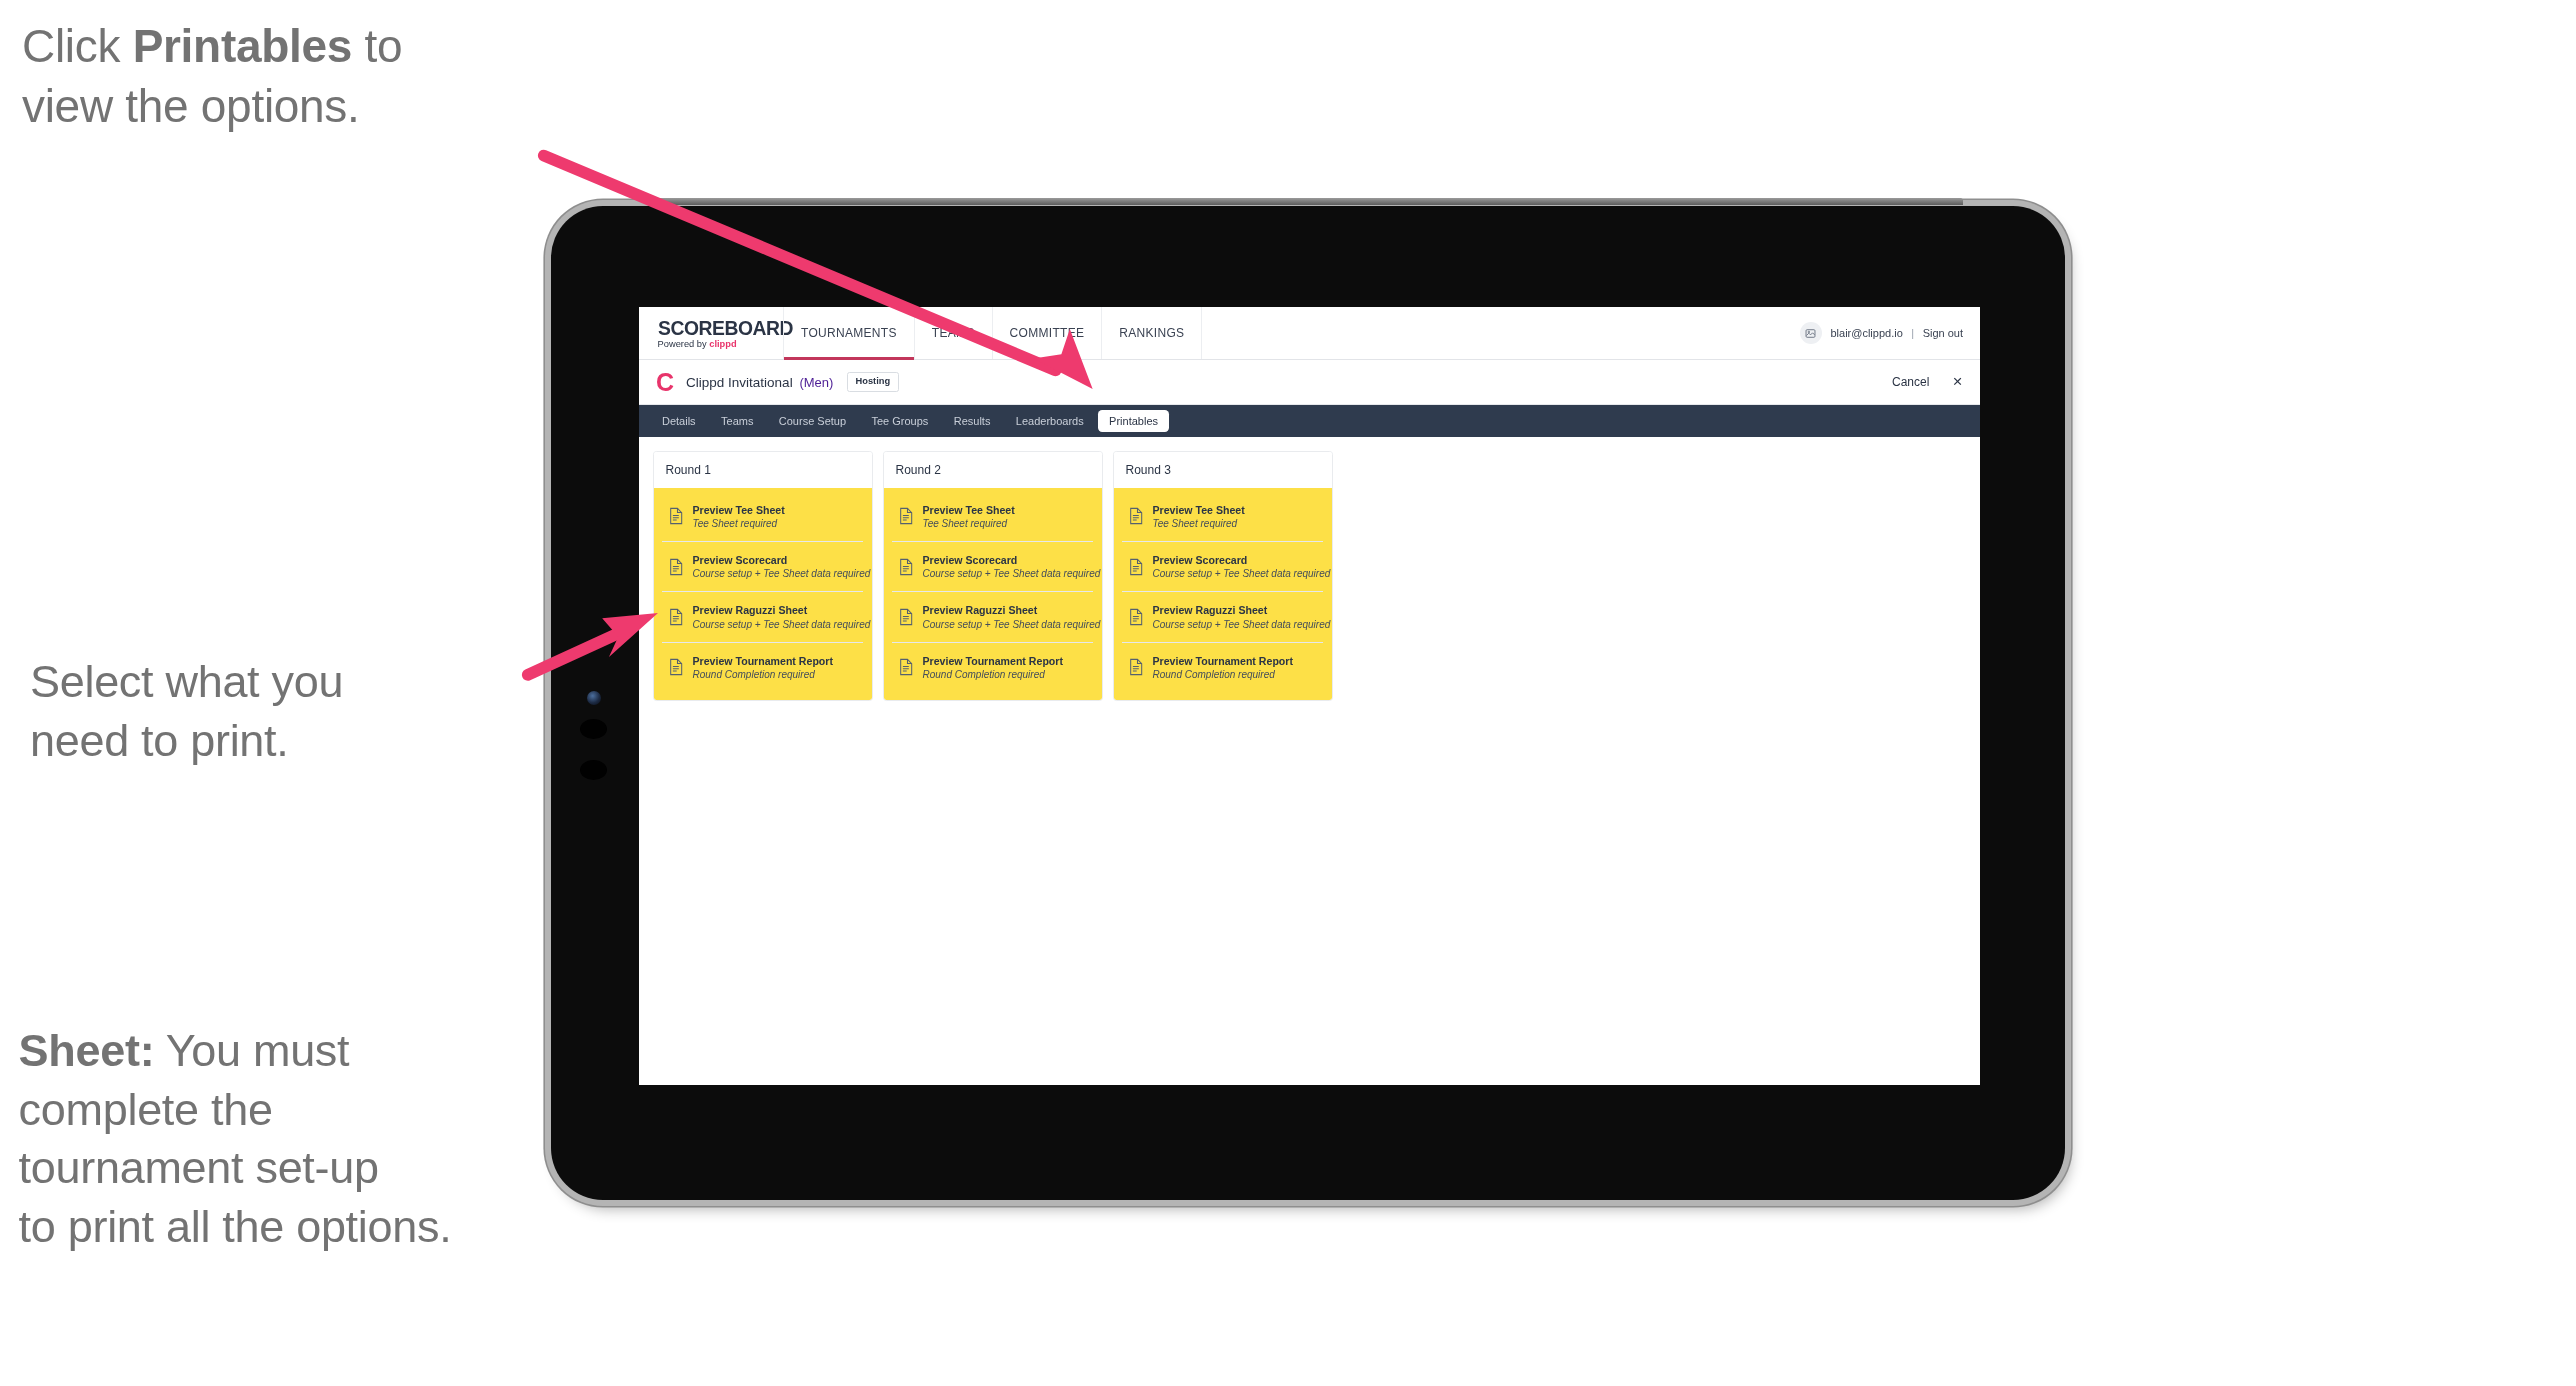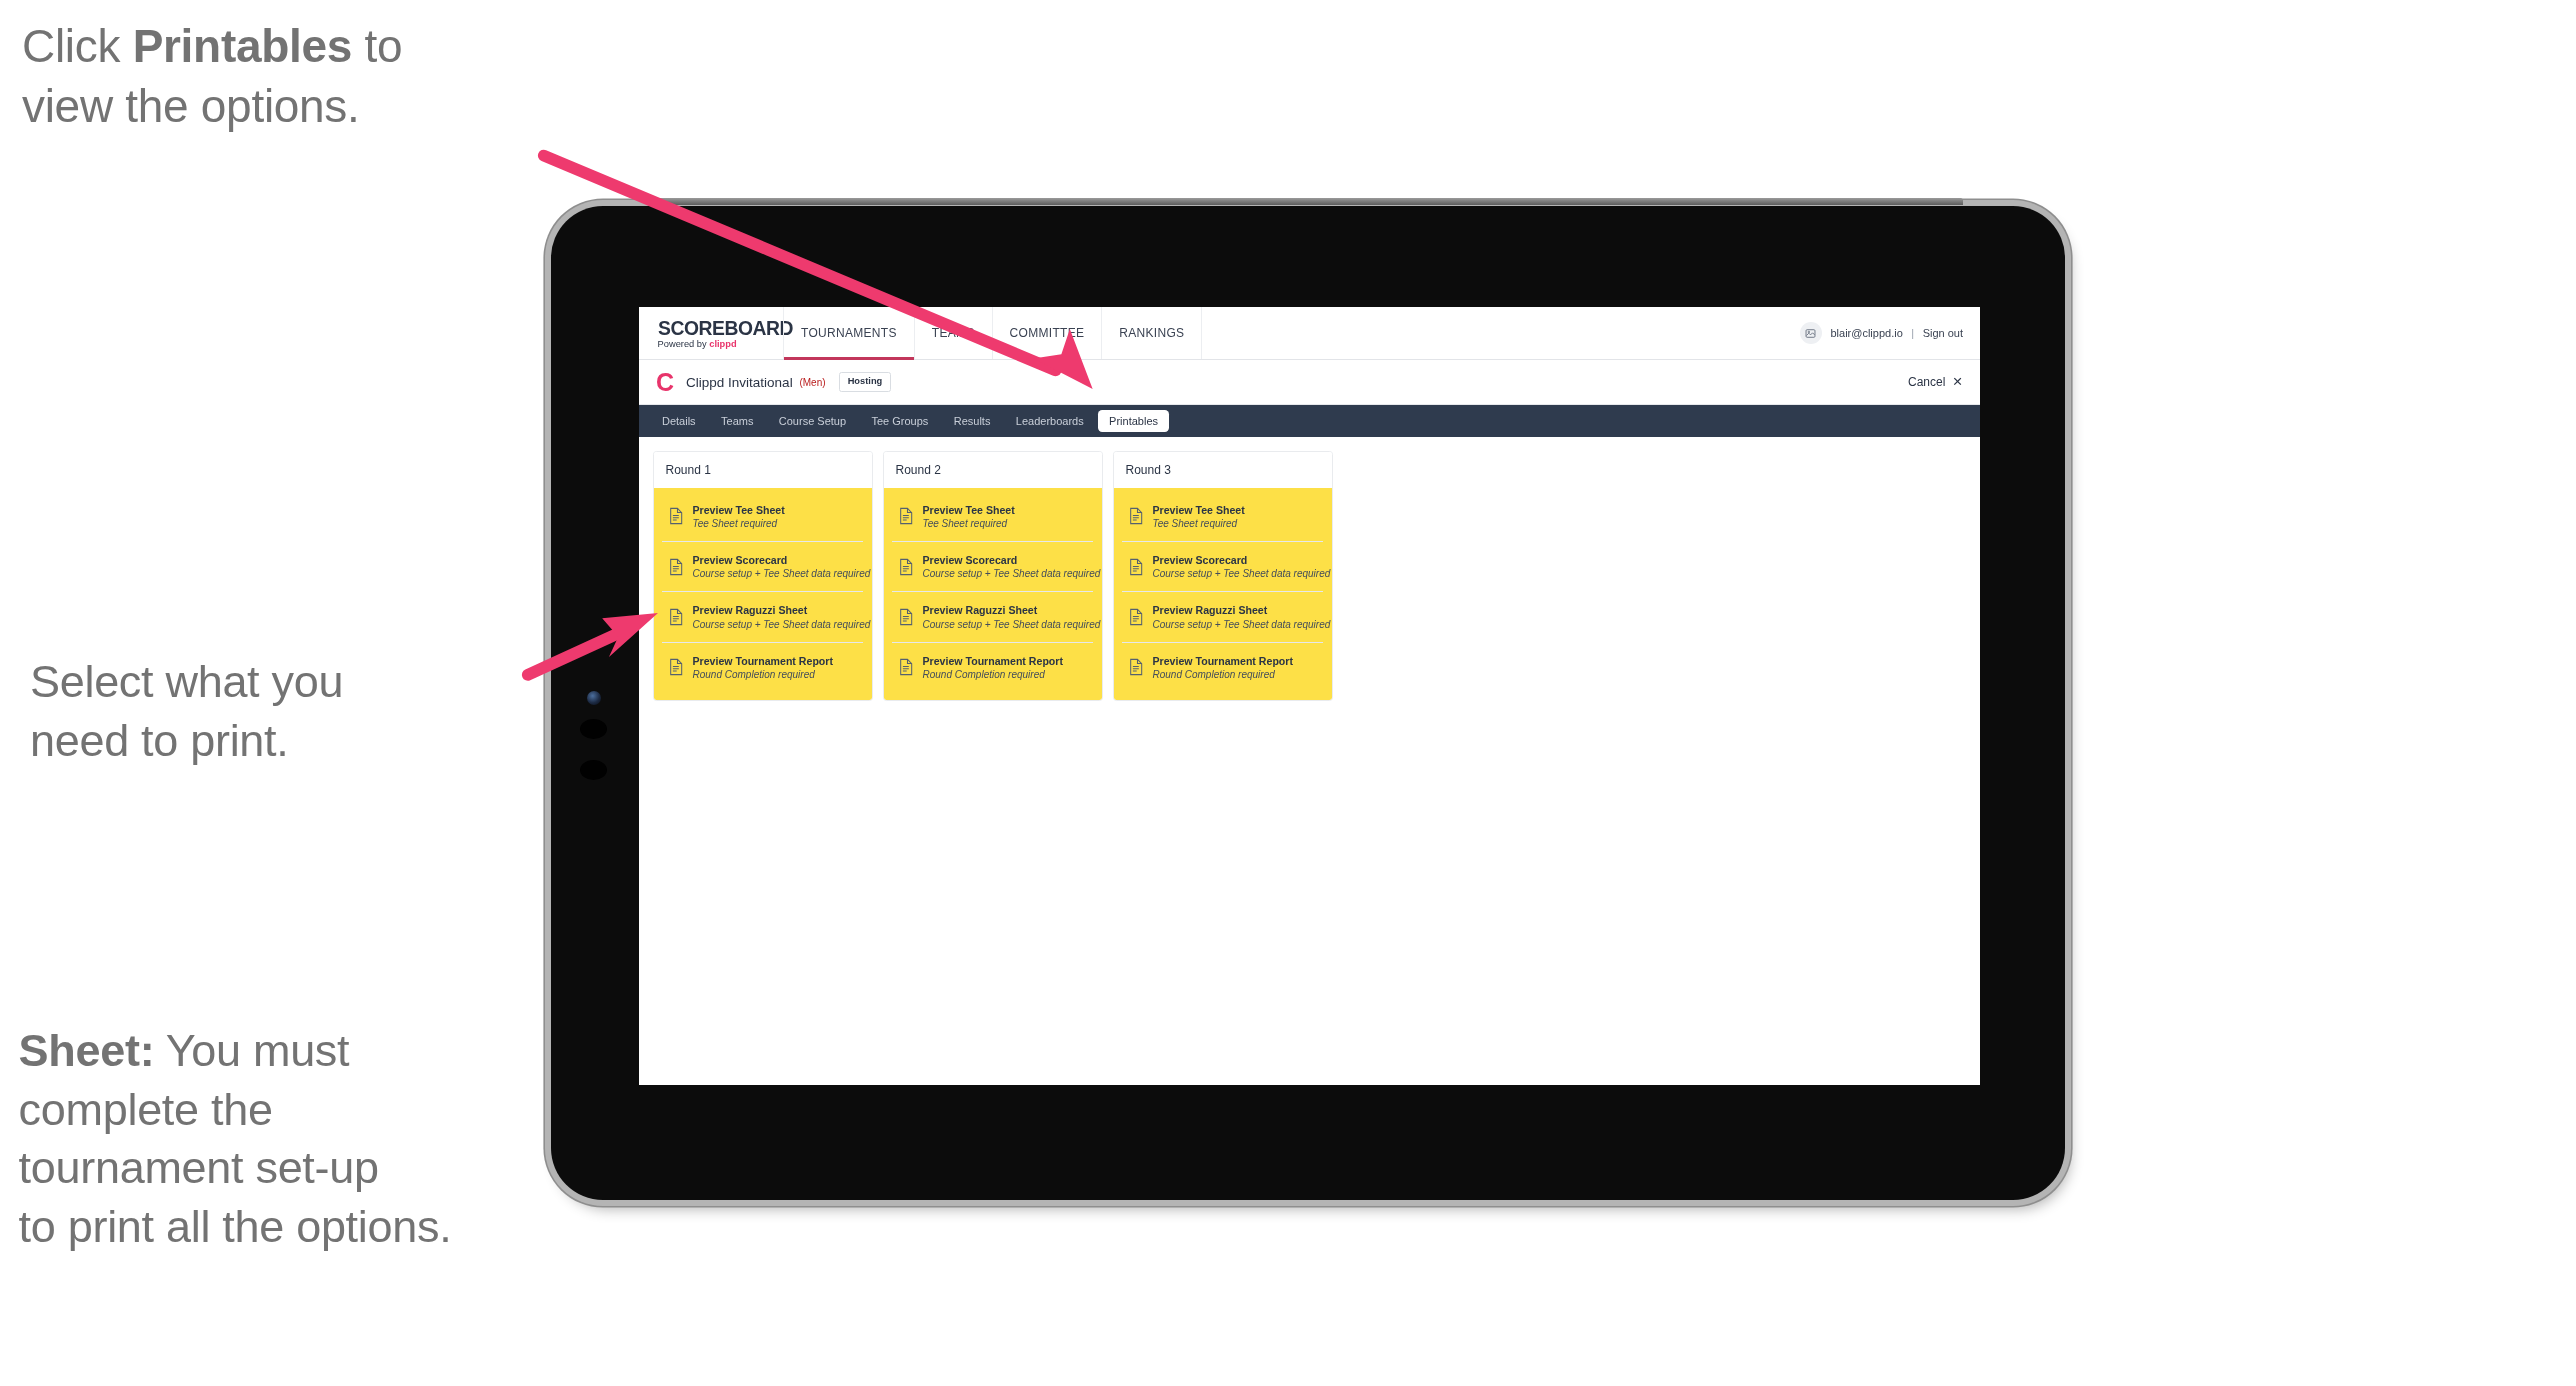--- a/index.html
+++ b/index.html
@@ -196,39 +196,39 @@
     font-weight: 700;
     color: #e8346b;
     line-height: 1;
     margin-right: 12px;
   }
   #tourney-name {
     font-size: 13.5px;
     color: #2b3445;
   }
   #tourney-gender {
-    font-size: 10px;
-    color: #b91c1c;
+    font-size: 13px;
+    color: #4c1d95;
     margin-left: 6.8px;
   }
   #hosting-badge {
     margin-left: 13.5px;
     font-size: 9.3px;
     font-weight: 700;
     color: #2b3445;
     border: 0.8px solid #d9dde2;
     border-radius: 2.5px;
     padding: 4.2px 7.6px;
     line-height: 1;
   }
   #tourneybar-spacer { flex: 1; }
   #cancel-btn {
     display: flex;
     align-items: center;
-    gap: 7px;
+    gap: 23px;
     font-size: 12px;
     color: #2b3445;
     cursor: pointer;
   }
   #cancel-x {
     font-size: 12.7px;
     font-weight: 400;
     line-height: 1;
   }
 

